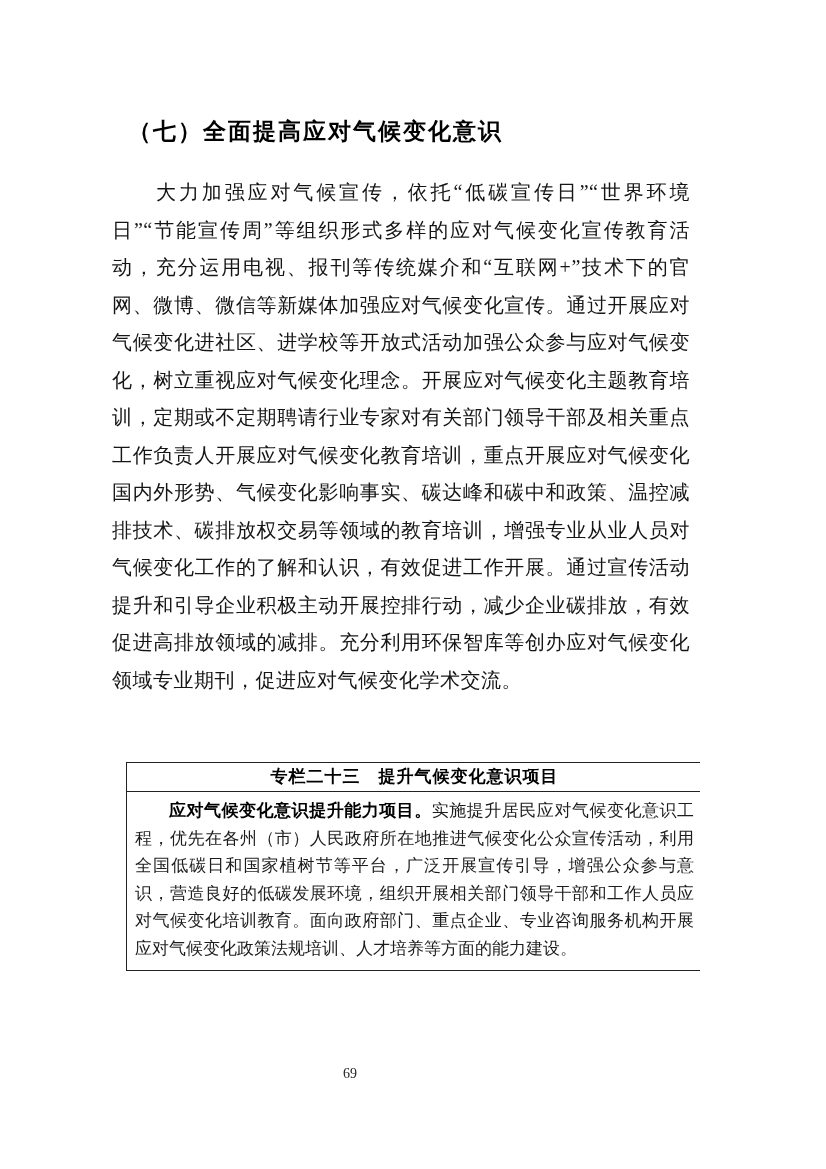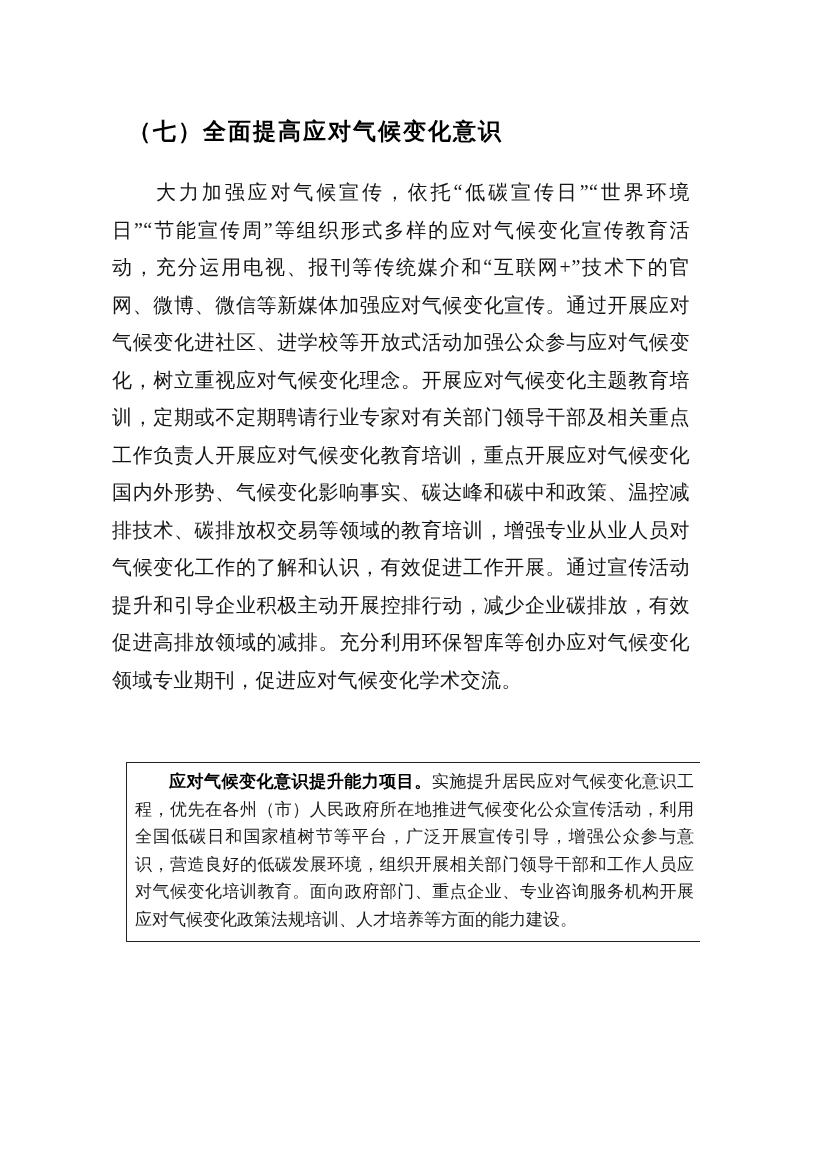--- a/index.html
+++ b/index.html
@@ -89,17 +89,19 @@
 </head>
 <body>
 
 <div class="page">
 
   <h1 class="section-heading">（七）全面提高应对气候变化意识</h1>
 
   <p class="body-paragraph">大力加强应对气候宣传，依托“低碳宣传日”“世界环境日”“节能宣传周”等组织形式多样的应对气候变化宣传教育活动，充分运用电视、报刊等传统媒介和“互联网+”技术下的官网、微博、微信等新媒体加强应对气候变化宣传。通过开展应对气候变化进社区、进学校等开放式活动加强公众参与应对气候变化，树立重视应对气候变化理念。开展应对气候变化主题教育培训，定期或不定期聘请行业专家对有关部门领导干部及相关重点工作负责人开展应对气候变化教育培训，重点开展应对气候变化国内外形势、气候变化影响事实、碳达峰和碳中和政策、温控减排技术、碳排放权交易等领域的教育培训，增强专业从业人员对气候变化工作的了解和认识，有效促进工作开展。通过宣传活动提升和引导企业积极主动开展控排行动，减少企业碳排放，有效促进高排放领域的减排。充分利用环保智库等创办应对气候变化领域专业期刊，促进应对气候变化学术交流。</p>
 
   <div class="callout-box">
+    <div class="callout-header">专栏二十三　提升气候变化意识项目</div>
     <div class="callout-body"><span class="callout-lead">应对气候变化意识提升能力项目。</span><span>实施提升居民应对气候变化意识工程，优先在各州（市）人民政府所在地推进气候变化公众宣传活动，利用全国低碳日和国家植树节等平台，广泛开展宣传引导，增强公众参与意识，营造良好的低碳发展环境，组织开展相关部门领导干部和工作人员应对气候变化培训教育。面向政府部门、重点企业、专业咨询服务机构开展应对气候变化政策法规培训、人才培养等方面的能力建设。</span></div>
   </div>
 
+  <div class="page-number">69</div>
 
 </div>
 
 </body></html>

